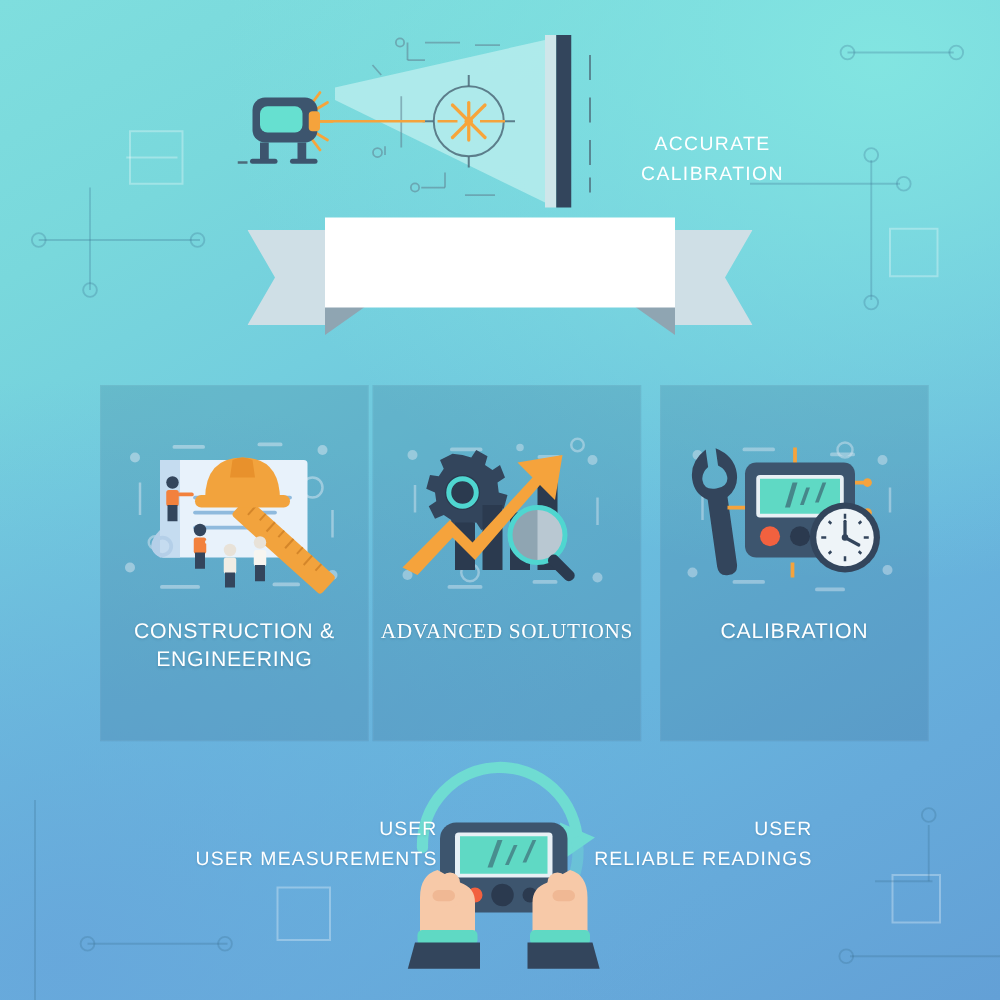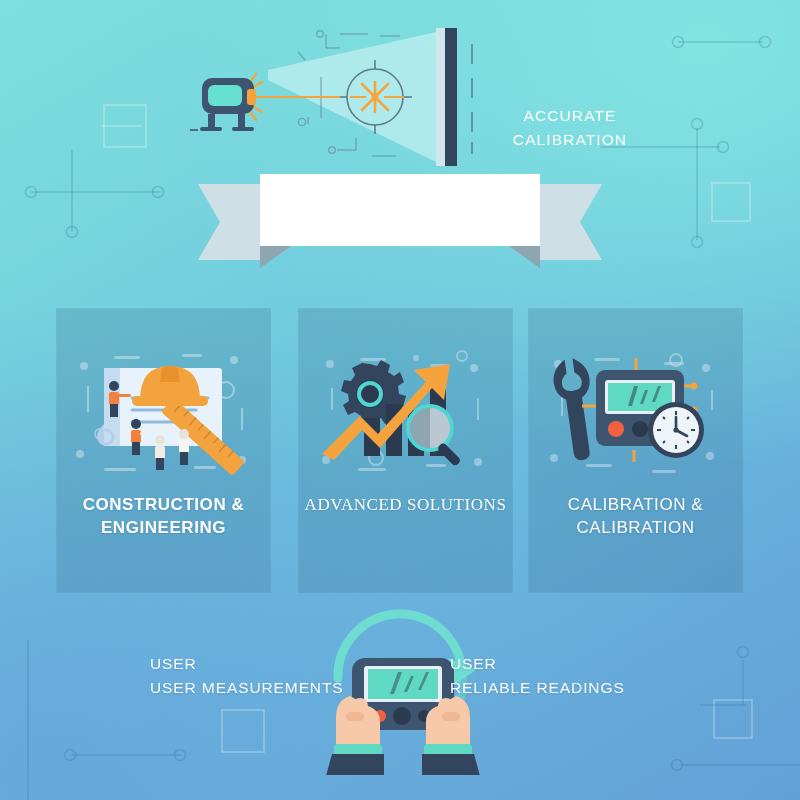--- a/index.html
+++ b/index.html
@@ -48,42 +48,42 @@
     display:flex;align-items:center;justify-content:center;
     color:#3f5570;font-size:15px;letter-spacing:.6px;text-align:center;
   }
 
   
   .card{
     position:absolute;top:308px;width:215px;height:285px;
     background:rgba(43,94,131,.20);
     box-shadow:0 0 0 1px rgba(255,255,255,.045) inset;
   }
-  .card.c1{left:56px;font-weight:bold;}
+  .card.c1{left:80px;}
   .card.c2{left:298px;font-family:Liberation Serif, serif;}
   .card.c3{left:528px;}
   .card-icon{position:absolute;left:0;top:34px;width:215px;height:140px;}
   .card-text{
     position:absolute;left:0;right:0;top:186px;text-align:center;
     color:#ffffff;
   }
   .card-title{
     font-size:17px;letter-spacing:.55px;line-height:1.33;
     text-shadow:0 1px 2px rgba(30,70,100,.25);
   }
   .card-sub{
     font-size:12.3px;letter-spacing:.35px;margin-top:3px;
     color:#f2fbff;
   }
 
   
   .bottom-illus{position:absolute;left:310px;top:600px;width:185px;height:175px;}
   .bot-label{
     position:absolute;top:652px;color:#ffffff;
-    font-size:15.5px;letter-spacing:.9px;line-height:1.55;text-align:left;
+    font-size:15.5px;letter-spacing:.9px;line-height:1.55;text-align:right;
     text-shadow:0 1px 2px rgba(30,70,100,.18);
   }
   .bot-left{left:150px;width:200px;}
   .bot-right{left:450px;width:200px;}
 </style>
 </head>
 <body>
 
 <div id="stage">
 
@@ -401,21 +401,20 @@
           <line x1="13" y1="13" x2="11" y2="11"></line>
           <line x1="-13" y1="-13" x2="-11" y2="-11"></line>
         </g>
         <line x1="0" y1="0" x2="0" y2="-13" stroke="#33455c" stroke-width="2.6" stroke-linecap="round"></line>
         <line x1="0" y1="0" x2="11" y2="6" stroke="#33455c" stroke-width="2.6" stroke-linecap="round"></line>
         <circle cx="0" cy="0" r="2.6" fill="#33455c"></circle>
       </g>
     </svg>
     <div class="card-text">
       <div class="card-title">
-        <div>CALIBRATION &amp;</div>
         <div>CALIBRATION</div>
       </div>
       <div class="card-sub"></div>
     </div>
   </div>
 
   <svg class="bottom-illus" viewBox="0 0 185 175">
 
     <path d="M28 78 A62 62 0 0 1 152 74" fill="none" stroke="#6fdcd2" stroke-width="9" stroke-linecap="round"></path>
     <polygon points="138,58 166,70 140,88" fill="#6fdcd2"></polygon>

